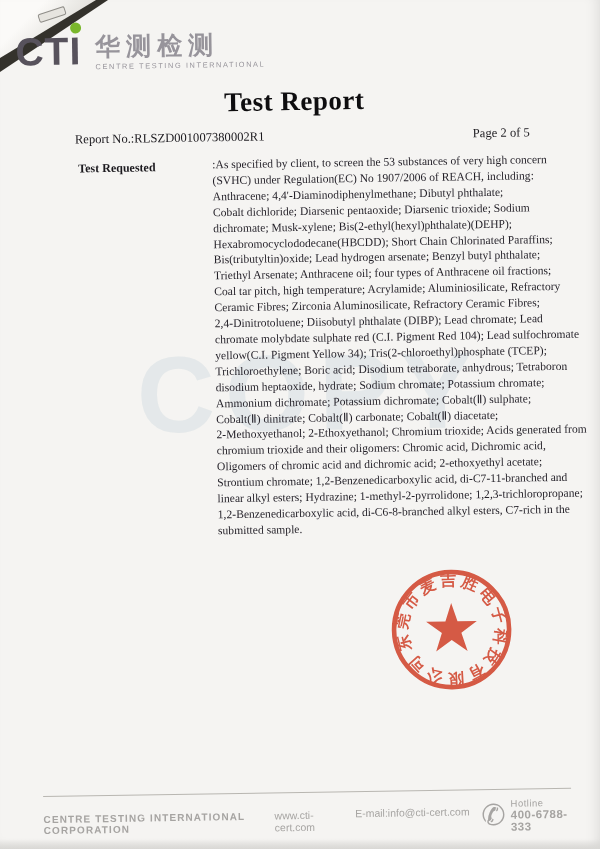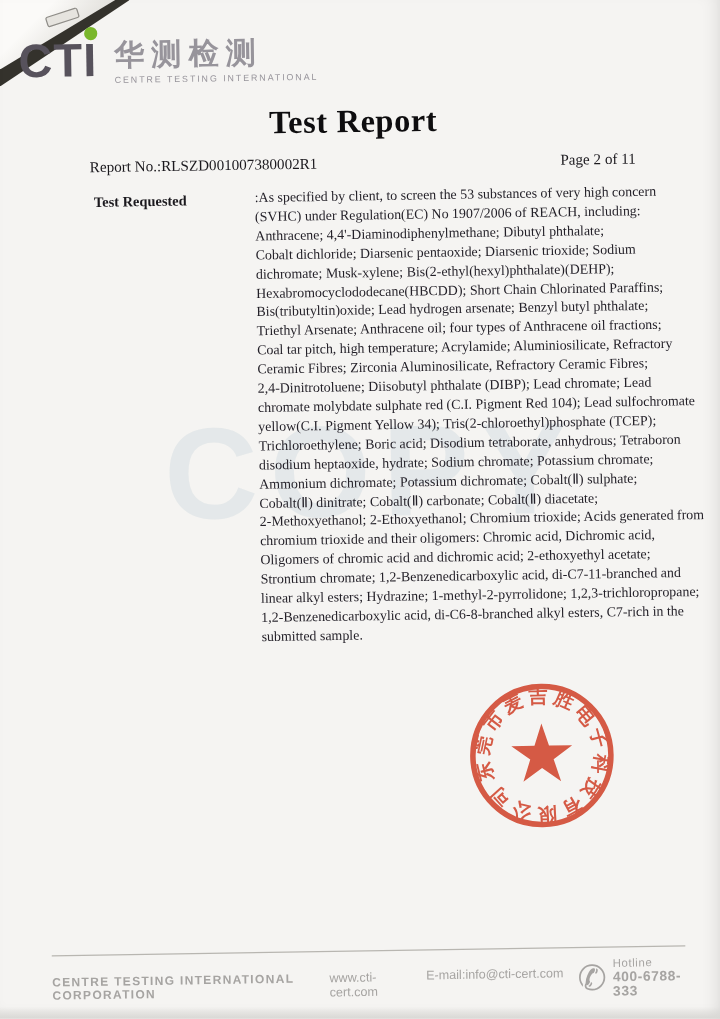--- a/index.html
+++ b/index.html
@@ -83,21 +83,21 @@
     <div class="logo-cn">
       <div class="cn">华测检测</div>
       <div class="sub">CENTRE TESTING INTERNATIONAL</div>
     </div>
   </div>
 
   <div class="title">Test Report</div>
 
   <div class="report-row">
     <span>Report No.:RLSZD001007380002R1</span>
-    <span>Page 2 of 11</span>
+    <span>Page 2 of 5</span>
   </div>
 
   <div class="body-label">Test Requested</div>
 
   <div class="body-lines">
       <div class="tline">:As specified by client, to screen the 53 substances of very high concern</div>
       <div class="tline">(SVHC) under Regulation(EC) No 1907/2006 of REACH, including:</div>
       <div class="tline">Anthracene; 4,4'-Diaminodiphenylmethane; Dibutyl phthalate;</div>
       <div class="tline">Cobalt dichloride; Diarsenic pentaoxide; Diarsenic trioxide; Sodium</div>
       <div class="tline">dichromate; Musk-xylene; Bis(2-ethyl(hexyl)phthalate)(DEHP);</div>

